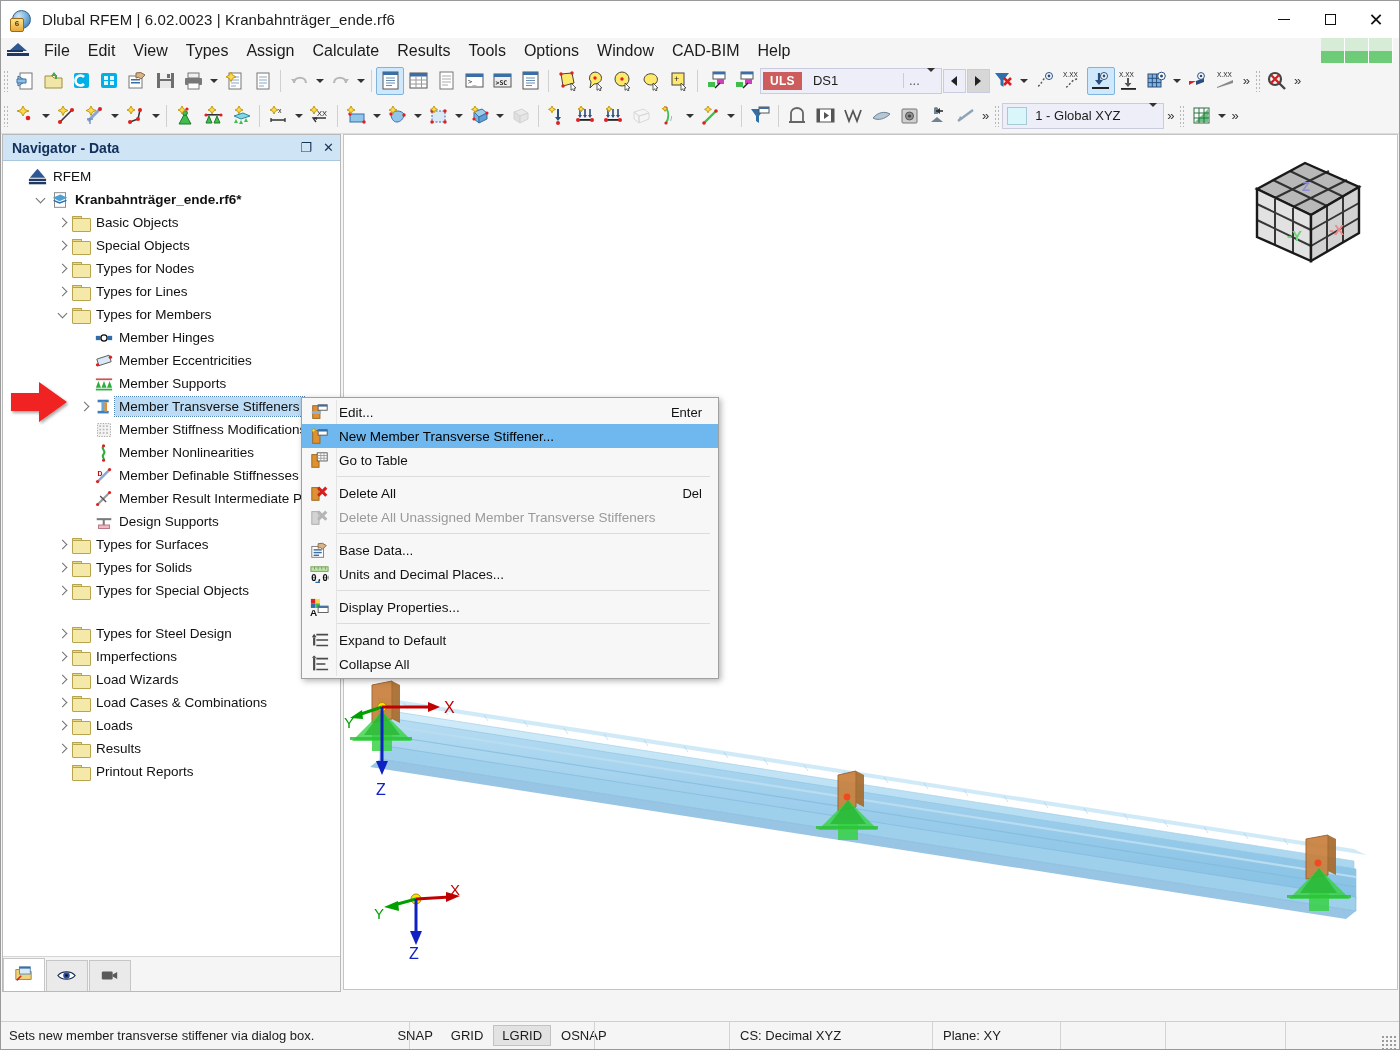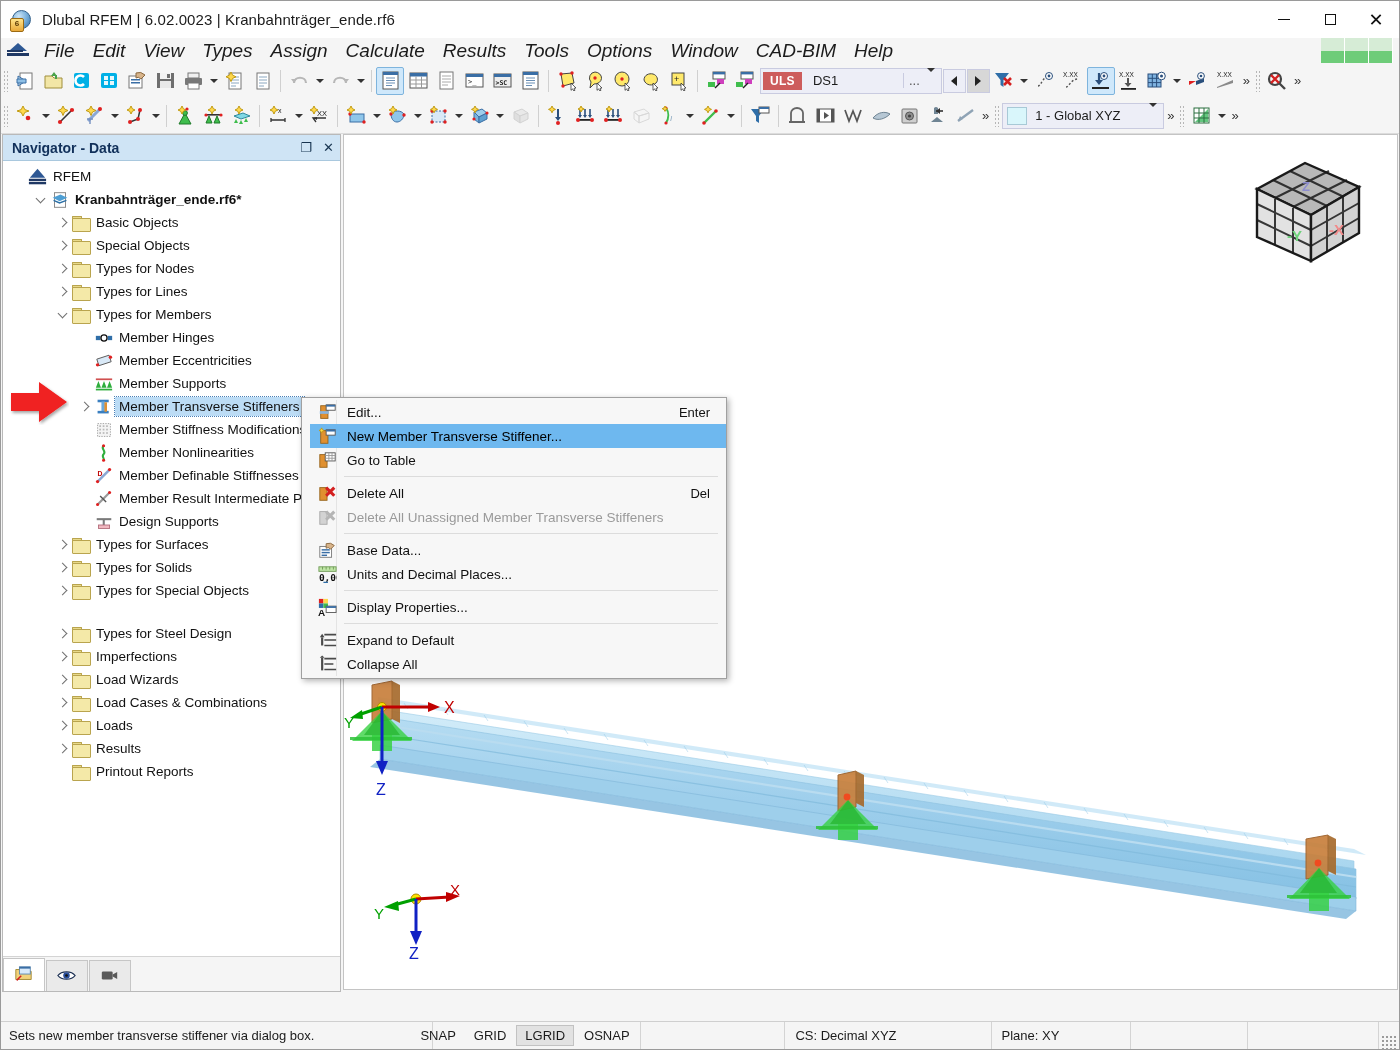--- a/index.html
+++ b/index.html
@@ -61,21 +61,21 @@
     width: 22px; height: 16px; margin: 0 6px 0 6px; position:relative; flex:none;
   }
   .menu-logo .l1 { position:absolute; left:0; bottom:3px; width:22px; height:3px; background:#1f3864;}
   .menu-logo .l2 { position:absolute; left:0; bottom:7px; width:16px; height:2px; background:#1f3864;}
   .menu-logo .l3 {
     position:absolute; left:2px; top:0px; width:0; height:0;
     border-left: 9px solid transparent; border-right: 9px solid transparent;
     border-bottom: 8px solid #2e5894;
   }
   .menu-item {
-    padding: 3px 9px; font-size: 19px; color:#1b1b1b; cursor:default;font-style:italic;
+    padding: 3px 9px; font-size: 16px; color:#1b1b1b; cursor:default;
   }
   .mem-gauge {
     margin-left: auto; margin-right: 6px; width: 72px; height: 26px;
     display: flex; flex-direction: column; justify-content: flex-end;
   }
   .mem-gauge .row { display:flex; height: 13px; }
   .mem-gauge .cell { flex:1; border-right:1px solid #ffffff; box-sizing:border-box; }
   .mem-gauge .top .cell { background:#d6ecd6; }
   .mem-gauge .bot .cell { background:#6ecc79; }
 
@@ -191,21 +191,21 @@
     overflow:hidden;
   }
   .viewcube { position:absolute; right:28px; top:18px; width:122px; height:122px; }
   .axis-tripod { position:absolute; left:28px; bottom:30px; width:95px; height:78px; }
 
   
   .ctxmenu {
     position:absolute; left:300px; top:396px; width:416px;
     background:#f7f7f7; border:1px solid #a0a0a0;
     box-shadow: 2px 2px 6px rgba(0,0,0,.30);
-    padding: 2px 0 2px 8px; z-index: 50;
+    padding: 2px 0 2px 0; z-index: 50;
   }
   .ctx-item {
     display:flex; align-items:center; height:24px; font-size:13.5px; color:#111;
     padding-left:0; position:relative;
   }
   .ctx-item.hl { background:#6eb8ef; }
   .ctx-item.hl .ctx-label { color:#000; }
   .ctx-item.dis .ctx-label { color:#9a9a9a; }
   .ctx-ico {
     width:34px; height:24px; flex:none; display:flex; align-items:center; justify-content:center;
@@ -215,21 +215,21 @@
   .ctx-sep { height:1px; background:#dcdcdc; margin:4px 8px 4px 34px; }
   .ctx-divline { position:absolute; left:34px; top:2px; bottom:2px; width:1px; background:#e4e4e4; }
 
   
   .red-arrow { position:absolute; left:8px; top:378px; width:60px; height:46px; z-index:40; }
 
   
   .statusbar {
     position:absolute; left:0; right:0; bottom:0; height:27px;
     background:#f5f5f5; border-top:1px solid #cfcfcf;
-    display:flex; align-items:stretch; font-size:13px; color:#1b1b1b;gap:23px;
+    display:flex; align-items:stretch; font-size:13px; color:#1b1b1b;
   }
   .sb-msg { flex:none; width:400px; display:flex; align-items:center; padding-left:8px; }
   .sb-cell {
     border-left:1px solid #d4d4d4; display:flex; align-items:center; justify-content:center;
     padding: 0 2px;
   }
   .sb-toggle {
     display:flex; align-items:center; justify-content:center;
     padding: 2px 8px; margin: 3px 1px; font-size:13px;
   }

